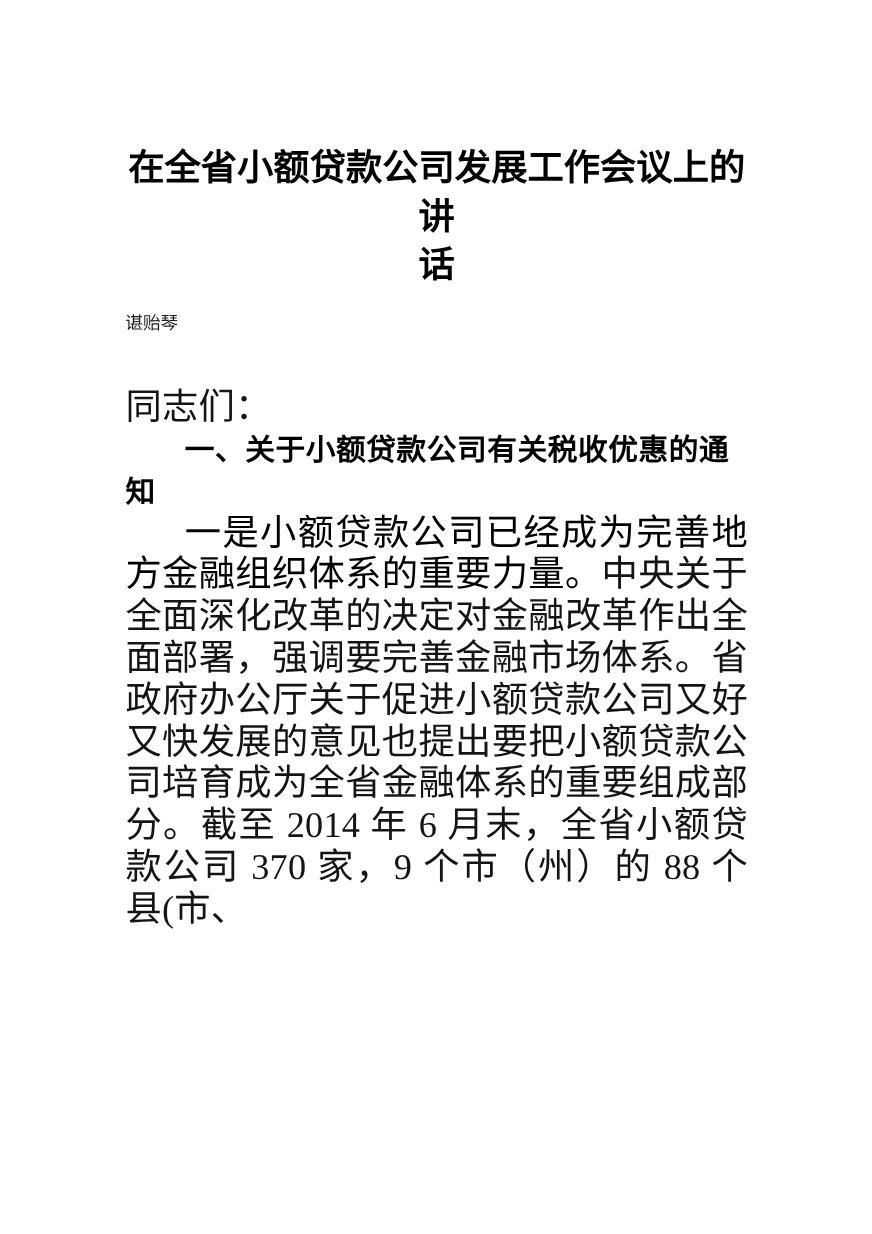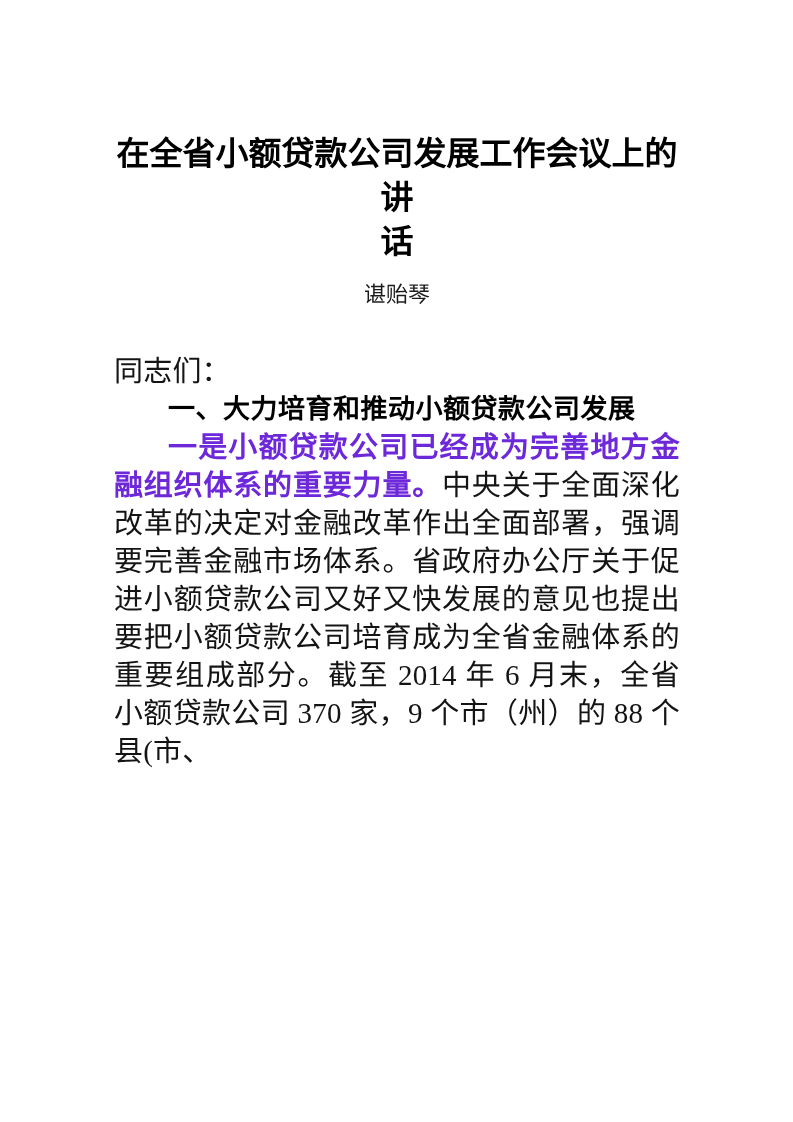--- a/index.html
+++ b/index.html
@@ -40,37 +40,37 @@
     line-height: 44px;
     text-align: center;
     letter-spacing: 0px;
     color: #000000;
   }
 
   
   .doc-author {
     margin: 0;
     padding-top: 16px;
-    text-align: center;
+    text-align: left;
     font-family: "Liberation Serif", "DejaVu Serif", serif;
-    font-size: 22px;
+    font-size: 16px;
     line-height: 30px;
     font-weight: normal;
     color: #1a1a1a;
   }
 
   
   .body-block {
     padding-top: 42px;
   }
 
   p.para {
     margin: 0;
     font-family: "Liberation Serif", "DejaVu Serif", serif;
-    font-size: 29px;
+    font-size: 33px;
     line-height: 38px;
     text-align: justify;
     text-justify: inter-ideograph;
     color: #141414;
     letter-spacing: 0.2px;
     word-break: break-all;
   }
 
   p.indent {
     text-indent: 54px;
@@ -83,22 +83,22 @@
     font-family: "Liberation Sans", "DejaVu Sans", sans-serif;
     font-weight: bold;
     font-size: 27px;
     line-height: 38px;
     color: #000000;
     letter-spacing: 0.5px;
   }
 
   
   .lead-bold {
-    font-weight: bold;
-    color: #6d28d9;
+    font-weight: normal;
+    color: #000000;
   }
 </style>
 </head>
 <body>
 
 <div class="page">
 
   <div class="content">
 
     <h1 class="doc-title">
@@ -106,21 +106,21 @@
       <span>话</span>
     </h1>
 
     <div class="doc-author">谌贻琴</div>
 
     <div class="body-block">
 
       <p class="para">同志们：</p>
 
 
-      <p class="section-heading">一、大力培育和推动小额贷款公司发展</p>
+      <p class="section-heading">一、关于小额贷款公司有关税收优惠的通知</p>
 
 
       <p class="para indent"><span class="lead-bold">一是小额贷款公司已经成为完善地方金融组织体系的重要力量。</span><span>中央关于全面深化改革的决定对金融改革作出全面部署，强调要完善金融市场体系。省政府办公厅关于促进小额贷款公司又好又快发展的意见也提出要把小额贷款公司培育成为全省金融体系的重要组成部分。截至 2014 年 6 月末，全省小额贷款公司 370 家，9 个市（州）的 88 个县(市、</span></p>
 
     </div>
   </div>
 
 </div>
 
 </body></html>

